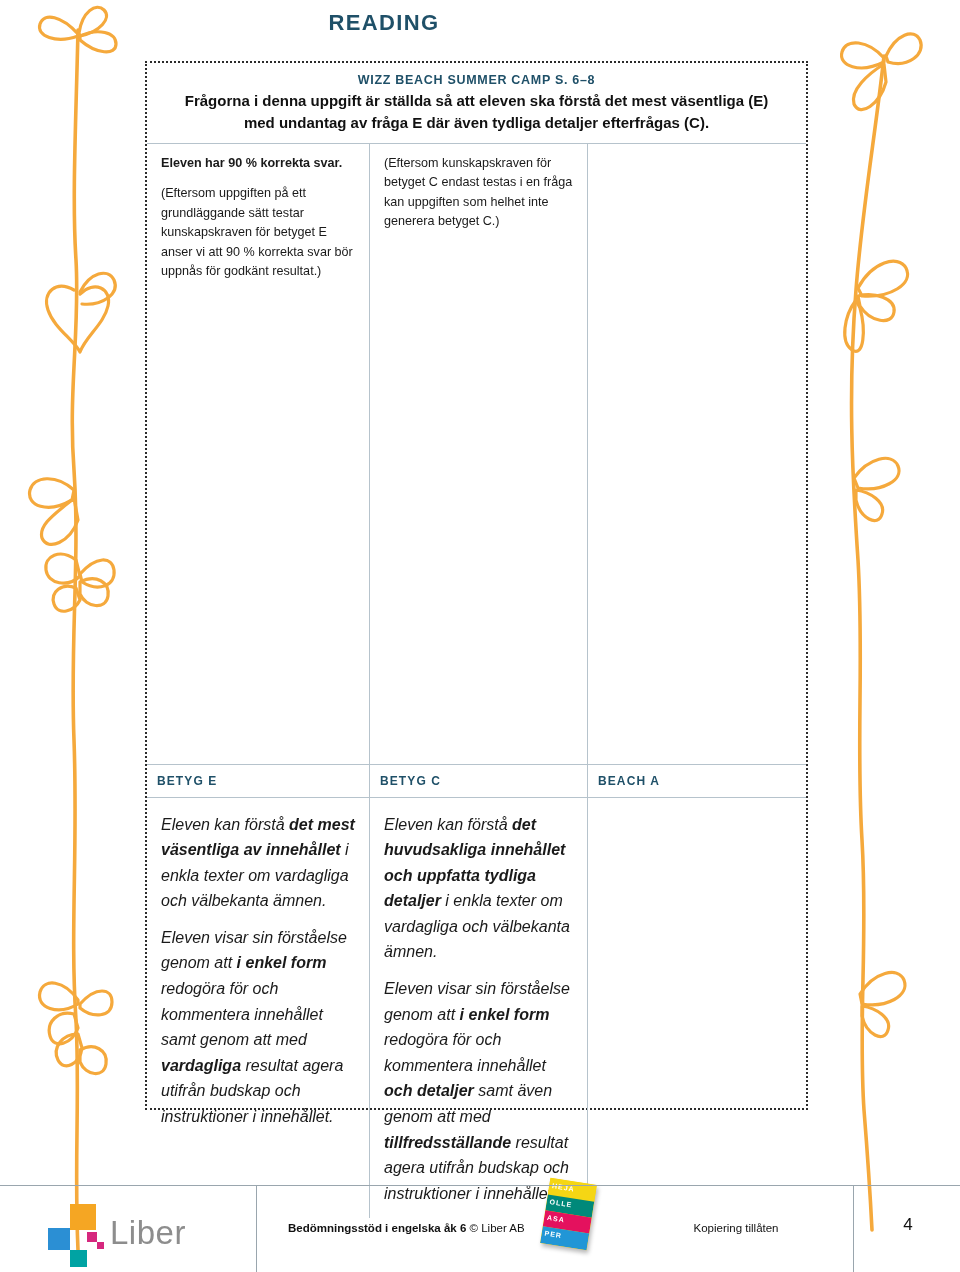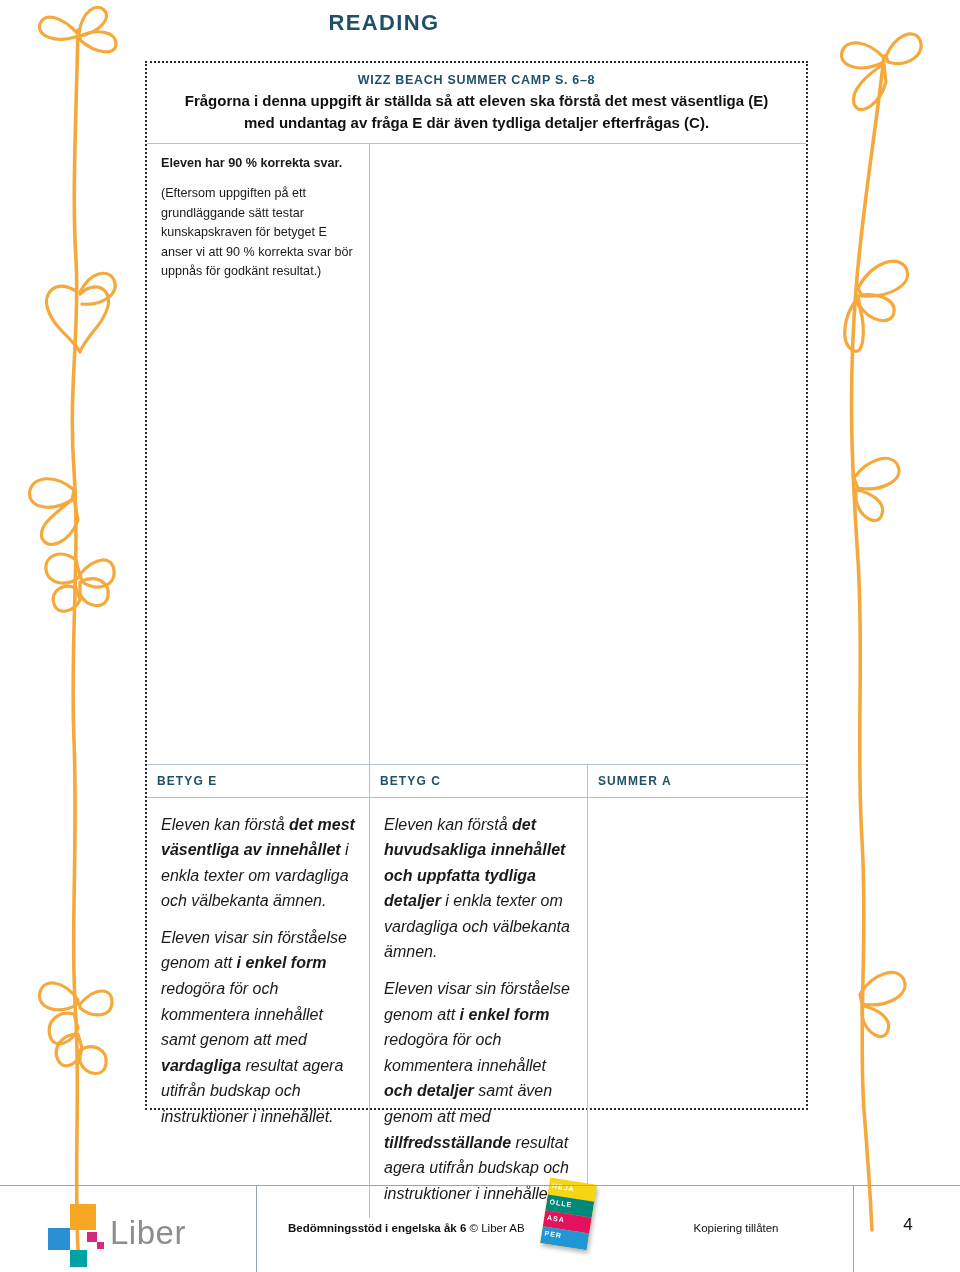--- a/index.html
+++ b/index.html
@@ -284,28 +284,31 @@
       <span>med undantag av fråga E där även tydliga detaljer efterfrågas (C).</span>
     </div>
   </div>
 
   <div class="grid-row answer-row">
     <div class="cell">
       <p class="lead-bold">Eleven har 90 % korrekta svar.</p>
       <p>(Eftersom uppgiften på ett grundläggande sätt testar kunskapskraven för betyget E anser vi att 90 % korrekta svar bör uppnås för godkänt resultat.)</p>
     </div>
     <div class="cell">
+      <p>(Eftersom kunskapskraven för betyget C endast testas i en fråga kan uppgiften som helhet inte generera betyget C.)</p>
+    </div>
+    <div class="cell">
       <p></p>
     </div>
   </div>
 
   <div class="grid-row betyg-head-row">
     <div class="cell">BETYG E</div>
     <div class="cell">BETYG C</div>
-    <div class="cell">SUMMER A</div>
+    <div class="cell">BEACH A</div>
   </div>
 
   <div class="grid-row criteria-row">
 
     <div class="cell">
       <p>
         <span>Eleven kan förstå </span><b>det mest väsentliga av innehållet</b><span> i enkla texter om vardagliga och välbekanta ämnen.</span>
       </p>
       <p>
         <span>Eleven visar sin förståelse genom att </span><b>i enkel form</b><span> redogöra för och kommentera innehållet samt genom att med </span><b>vardagliga</b><span> resultat agera utifrån budskap och instruktioner i innehållet.</span>

